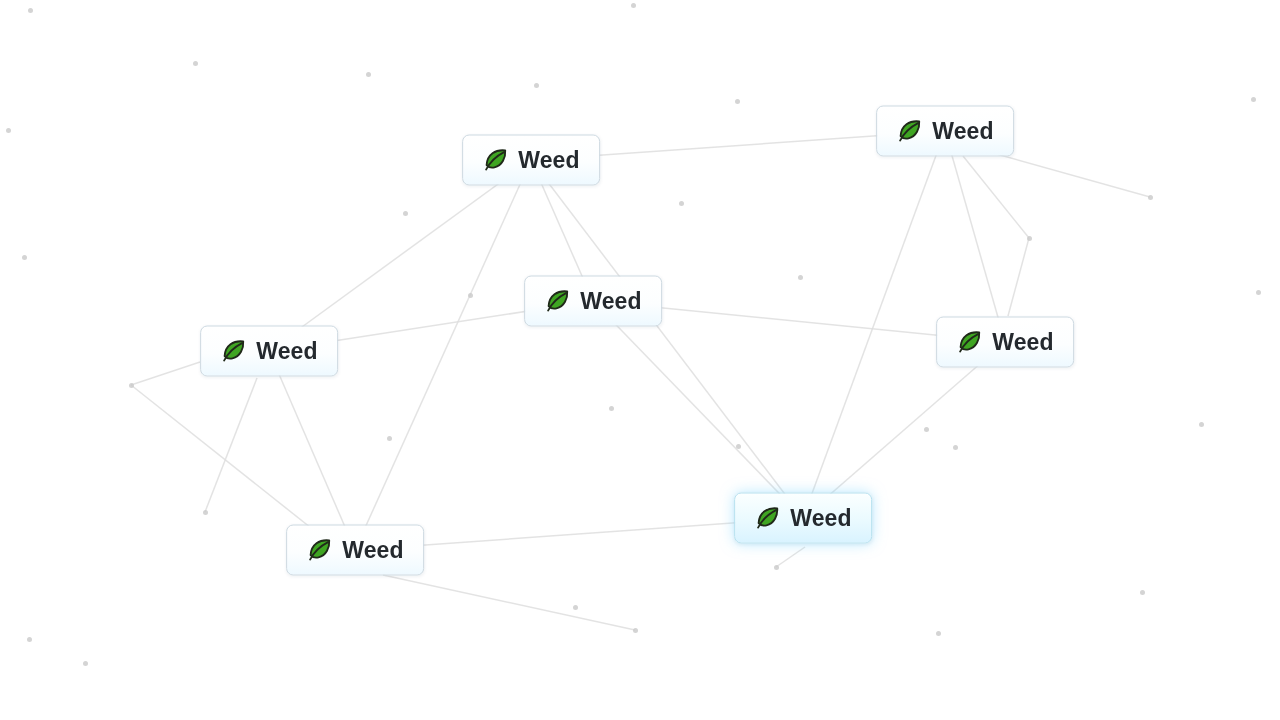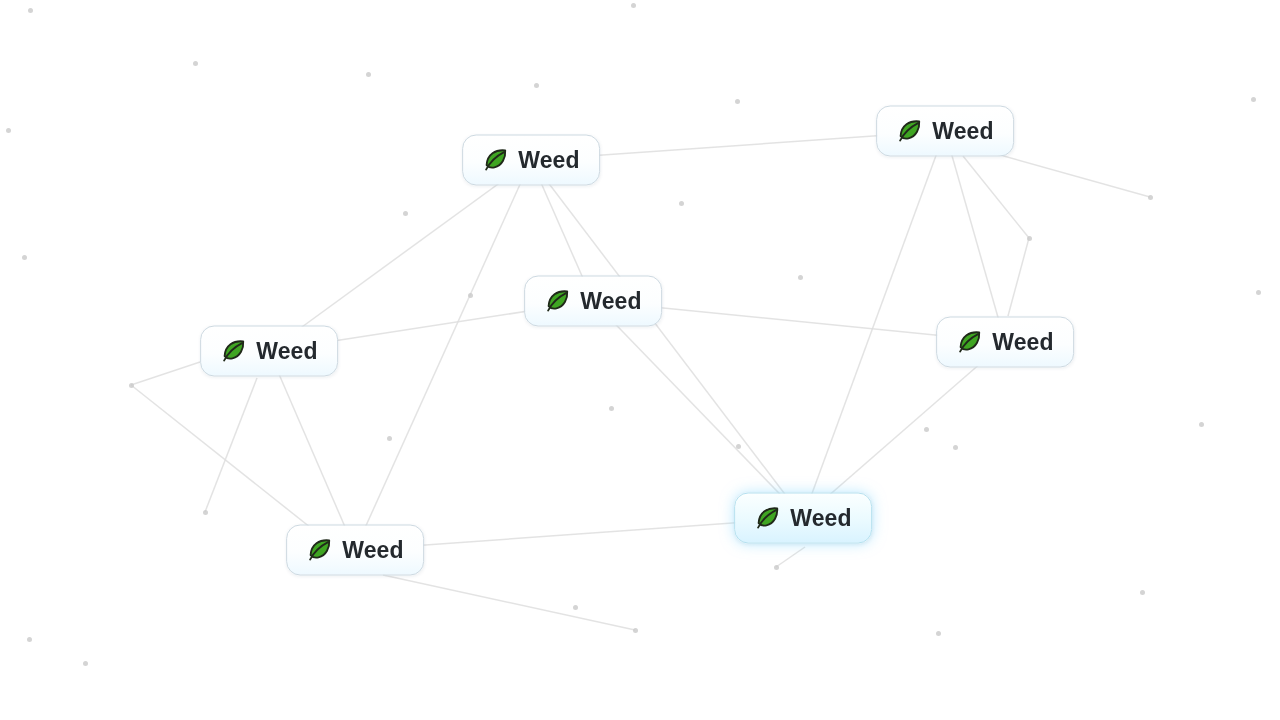--- a/index.html
+++ b/index.html
@@ -33,21 +33,21 @@
     opacity: 0.8;
   }
   .node {
     position: absolute;
     transform: translate(-50%, -50%);
     display: flex;
     align-items: center;
     gap: 9px;
     padding: 11px 19px;
     border: 1px solid var(--node-border, #cdd9e1);
-    border-radius: 14px;
+    border-radius: 7px;
     background: linear-gradient(180deg, #ffffff 0%, #fcfeff 55%, #eef9ff 100%);
     box-shadow: 0 1px 3px rgba(60, 90, 110, 0.08);
     cursor: grab;
     user-select: none;
     white-space: nowrap;
   }
   .node.fresh {
     background: linear-gradient(180deg, #fbffff 0%, #eafaff 55%, #d9f3ff 100%);
     border-color: #b4e0ef;
     box-shadow: 0 0 14px rgba(130, 215, 255, 0.55), 0 1px 3px rgba(60, 90, 110, 0.08);

